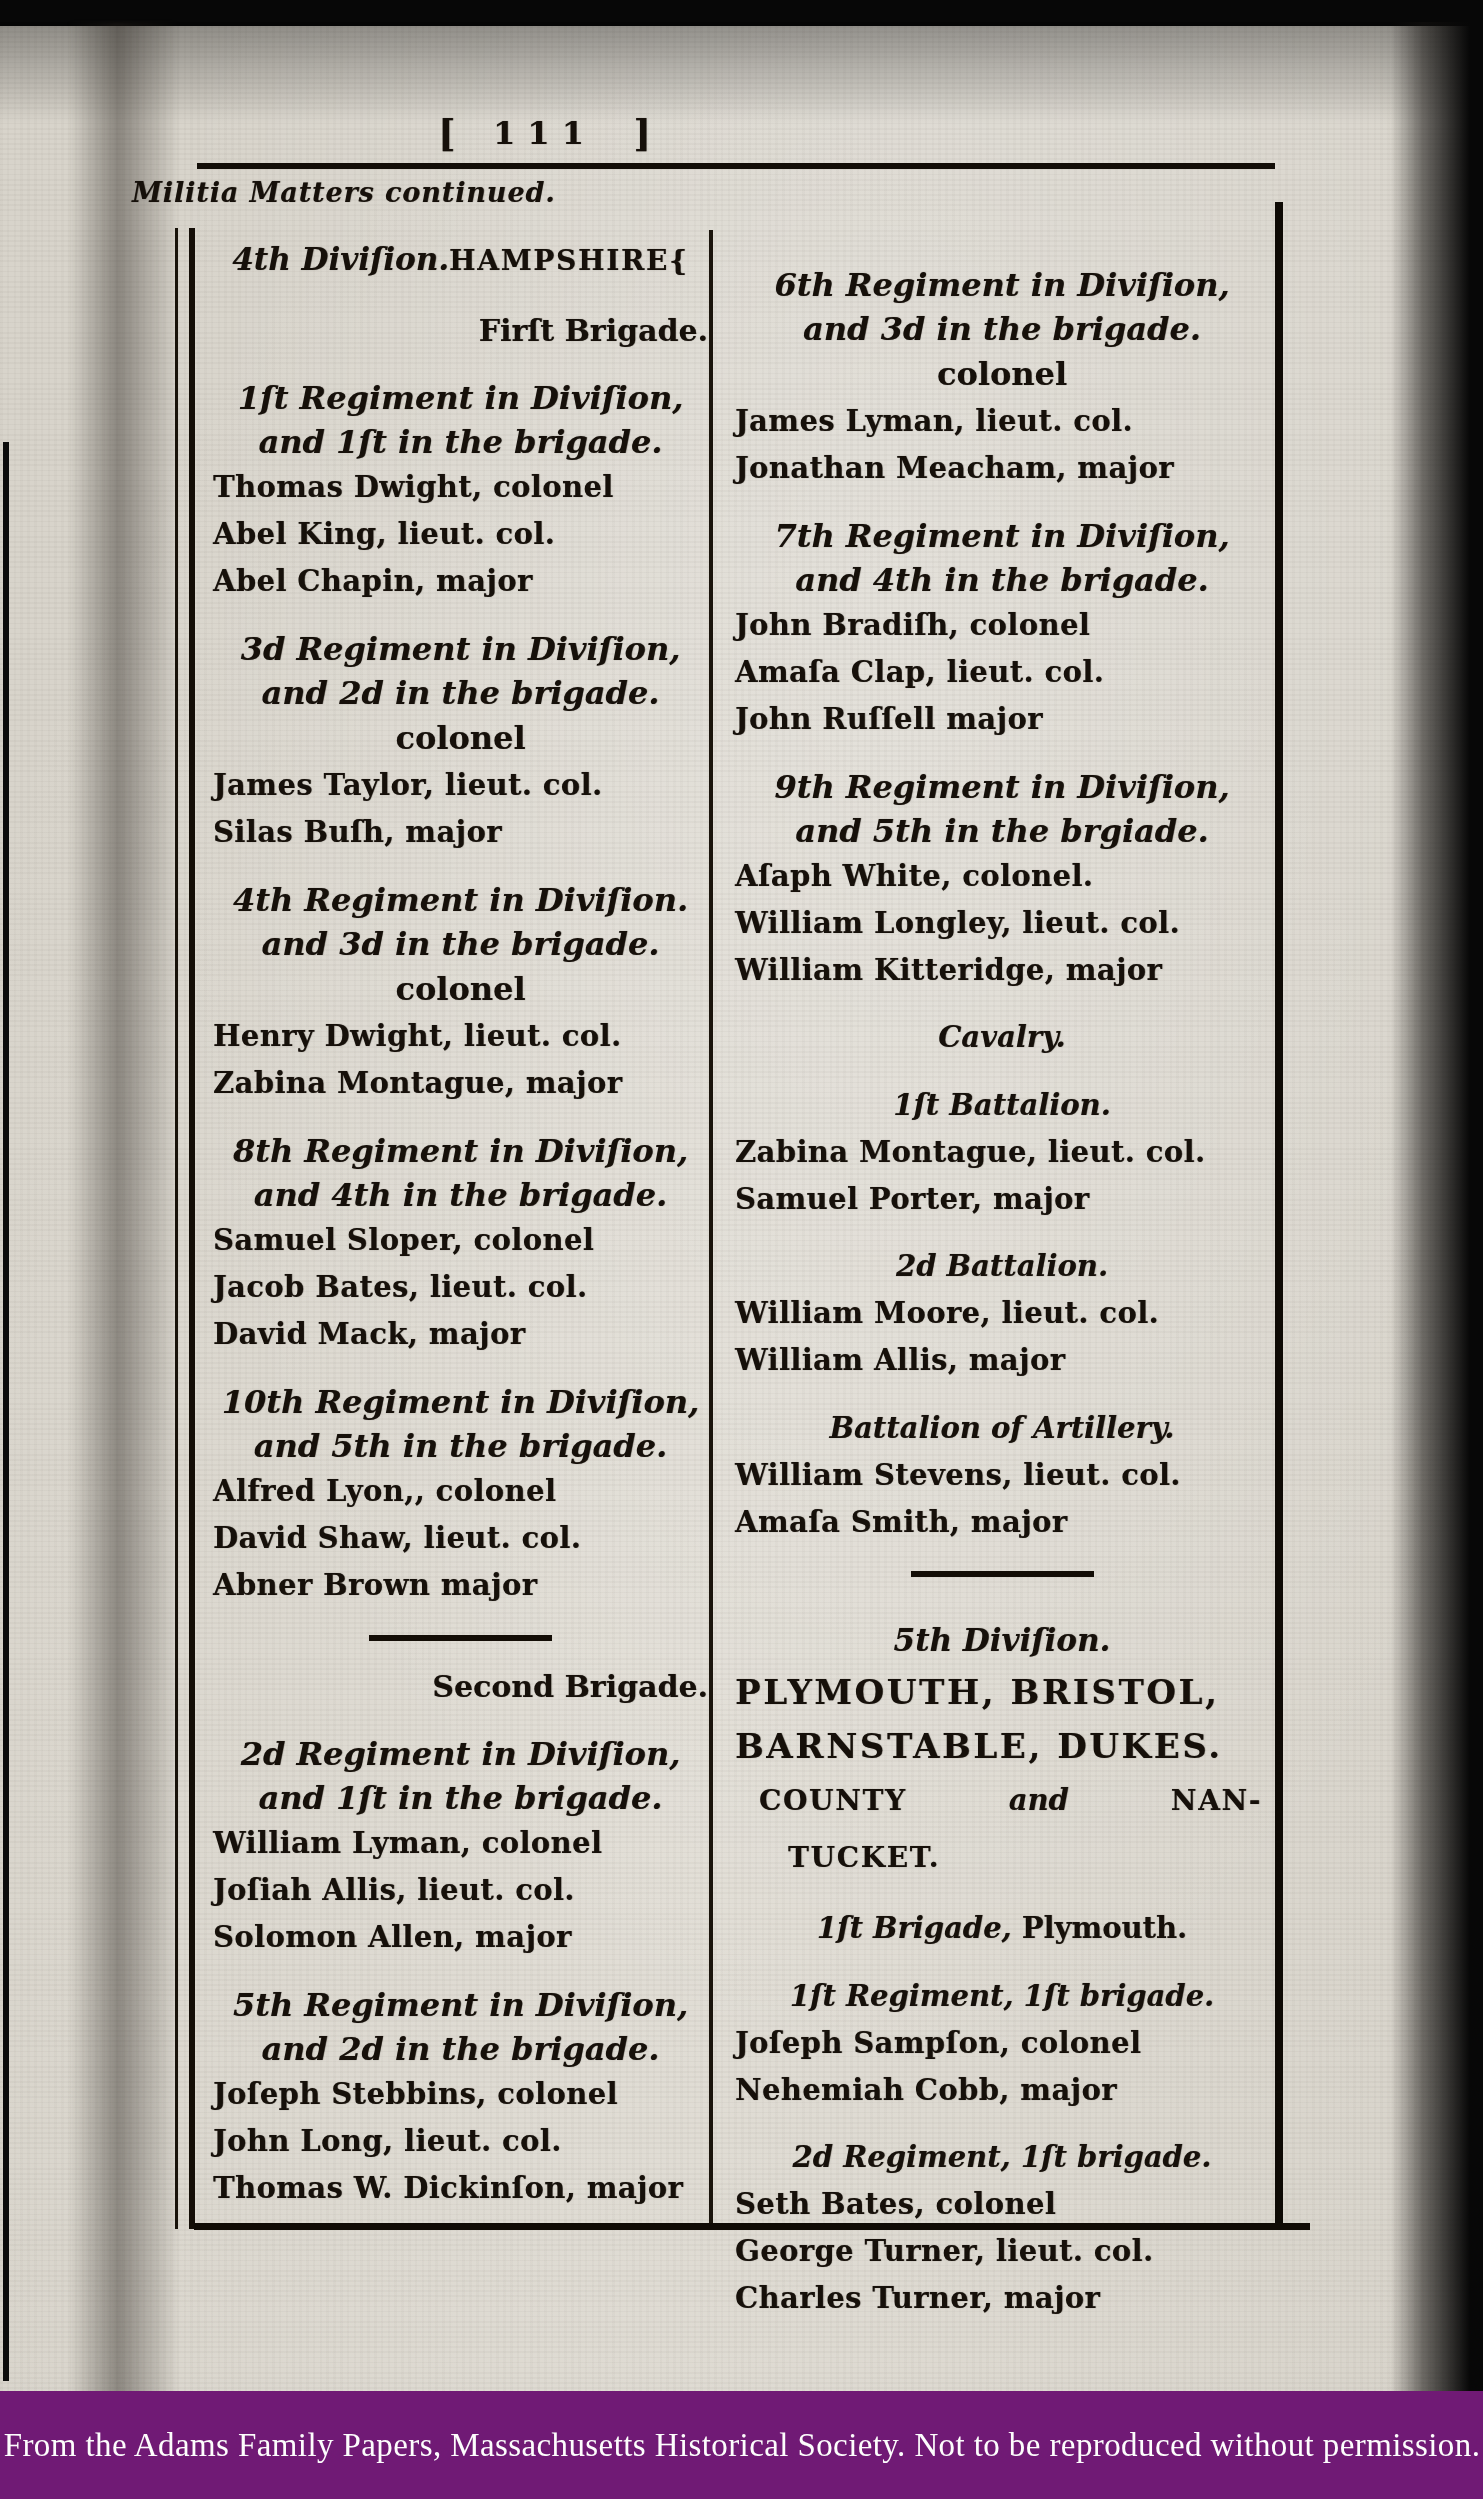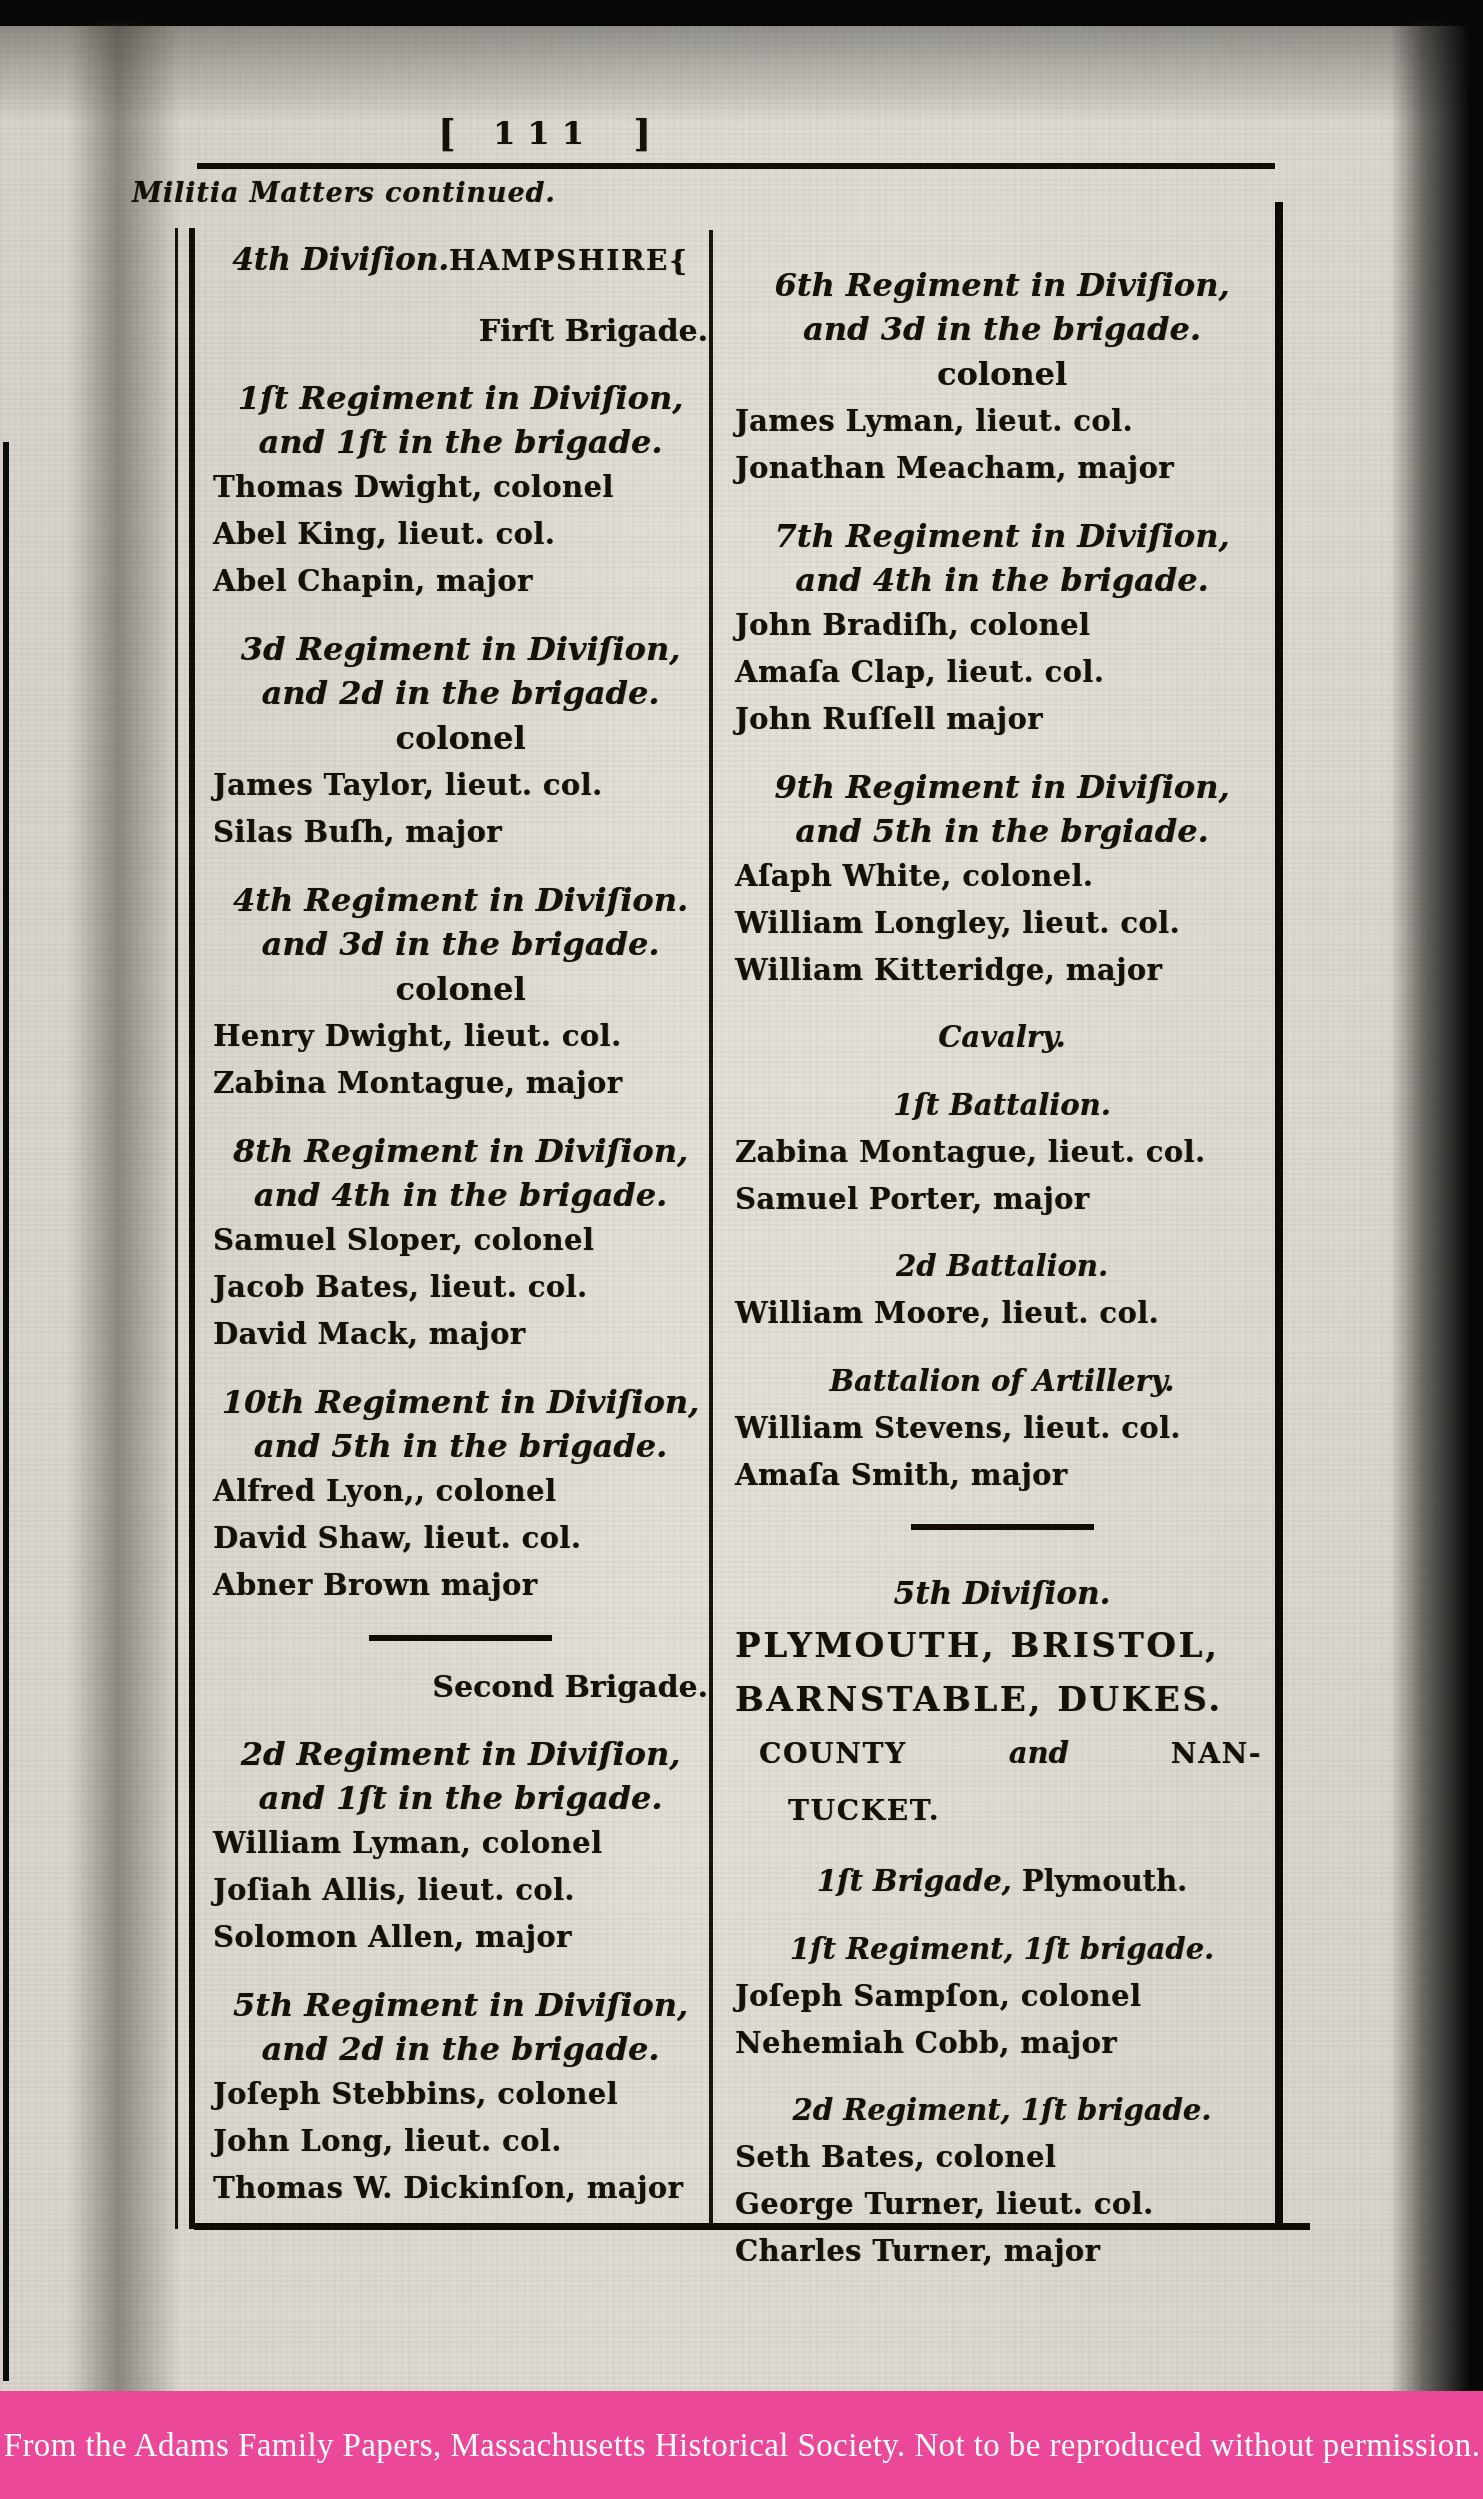--- a/index.html
+++ b/index.html
@@ -29,21 +29,21 @@
     position:absolute;left:68px;top:22px;width:111px;height:2372px;
     background:linear-gradient(to right, rgba(0,0,0,0), rgba(35,30,25,.42) 45%, rgba(0,0,0,0));
     filter:blur(1.7px);
   }
   .adjacent-page-edge{position:absolute;left:2.6px;top:442px;width:6px;height:1939px;background:#0c0c0c;}
   .torn-right-edge{
     position:absolute;right:0;top:22px;width:94px;height:2372px;
     background:linear-gradient(to right, rgba(0,0,0,0), rgba(20,18,16,.55) 35%, #070707 85%);
   }
   .bottom-band{
-    position:absolute;left:0;top:2391px;width:1484px;height:109px;background:#ec4899;
+    position:absolute;left:0;top:2391px;width:1484px;height:109px;background:#701a75;
     display:flex;align-items:center;justify-content:center;
   }
   .caption{
     color:#fdfdfd;font-family:"Liberation Serif", serif;font-size:33px;letter-spacing:0.4px;
     white-space:nowrap;
   }
   
   .ink{color:#16100a;text-shadow:0.4px 0.4px 0.8px rgba(22,16,10,.55);}
   .folio{
     position:absolute;left:438px;top:107px;width:213px;height:51px;
@@ -267,20 +267,23 @@
     </div>
     <div class="blk blk-officer">
       <div class="line">Samuel Porter, major</div>
     </div>
     <div class="blk blk-battalion">
       <div class="line">2d Battalion.</div>
     </div>
     <div class="blk blk-officer">
       <div class="line">William Moore, lieut. col.</div>
     </div>
+    <div class="blk blk-officer">
+      <div class="line">William Allis, major</div>
+    </div>
     <div class="blk blk-battalion">
       <div class="line">Battalion of Artillery.</div>
     </div>
     <div class="blk blk-officer">
       <div class="line">William Stevens, lieut. col.</div>
     </div>
     <div class="blk blk-officer">
       <div class="line">Amaſa Smith, major</div>
     </div>
     <div class="blk blk-rule"></div>

